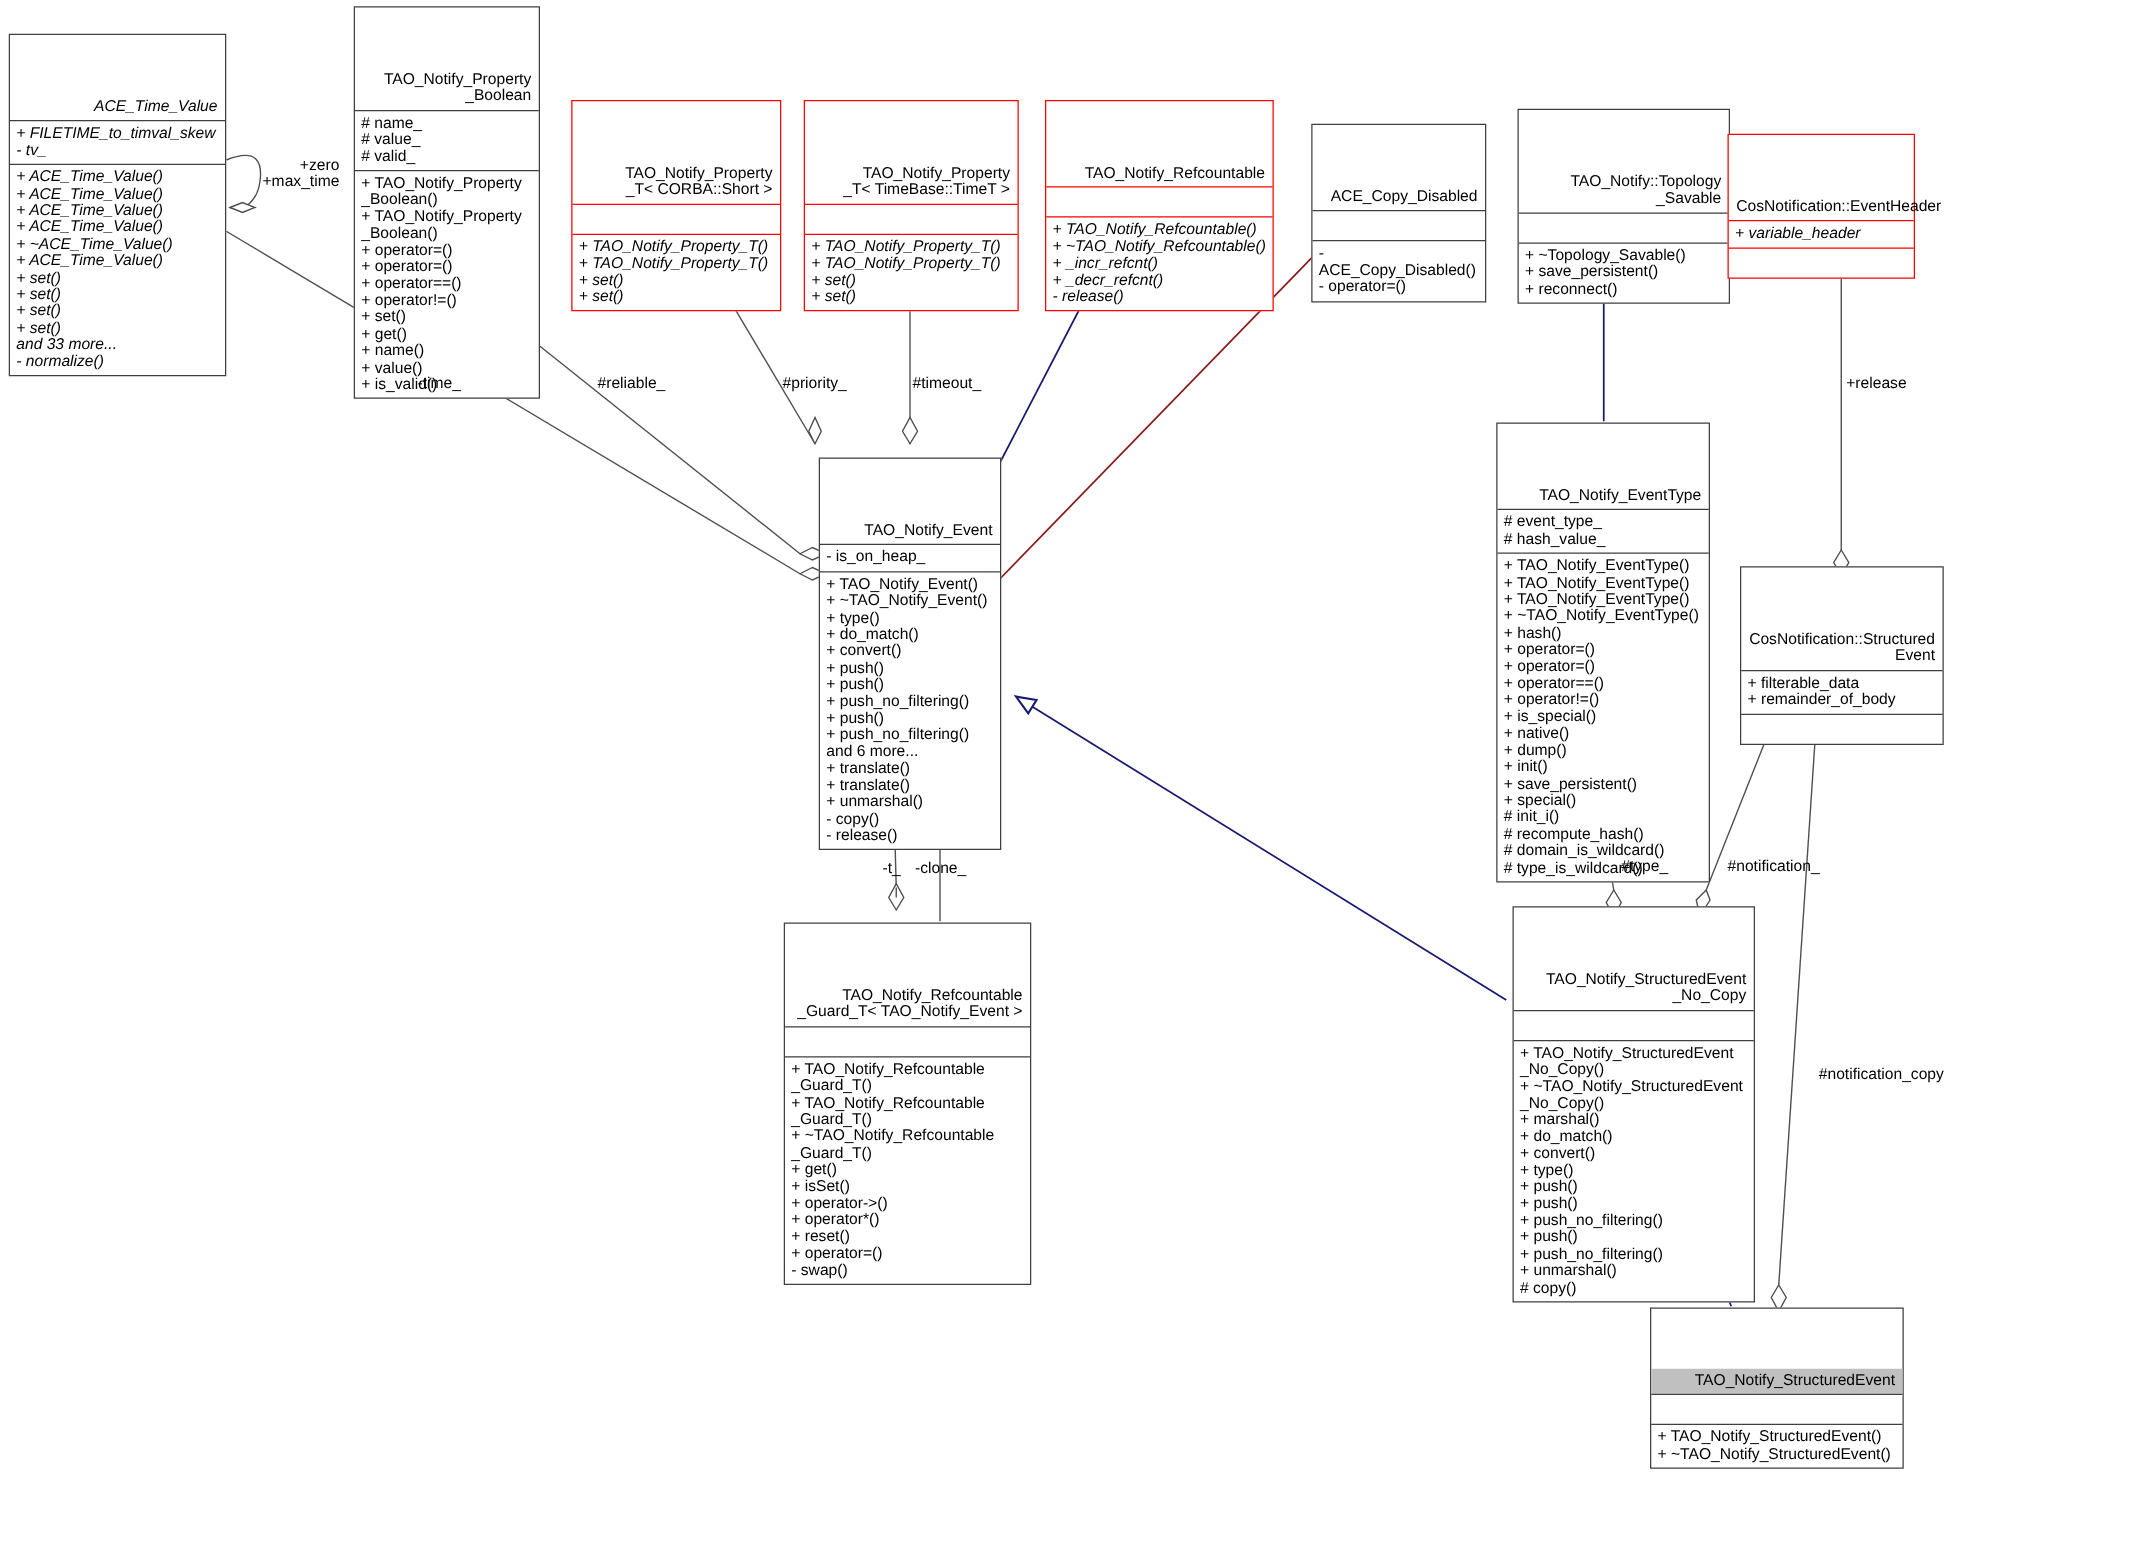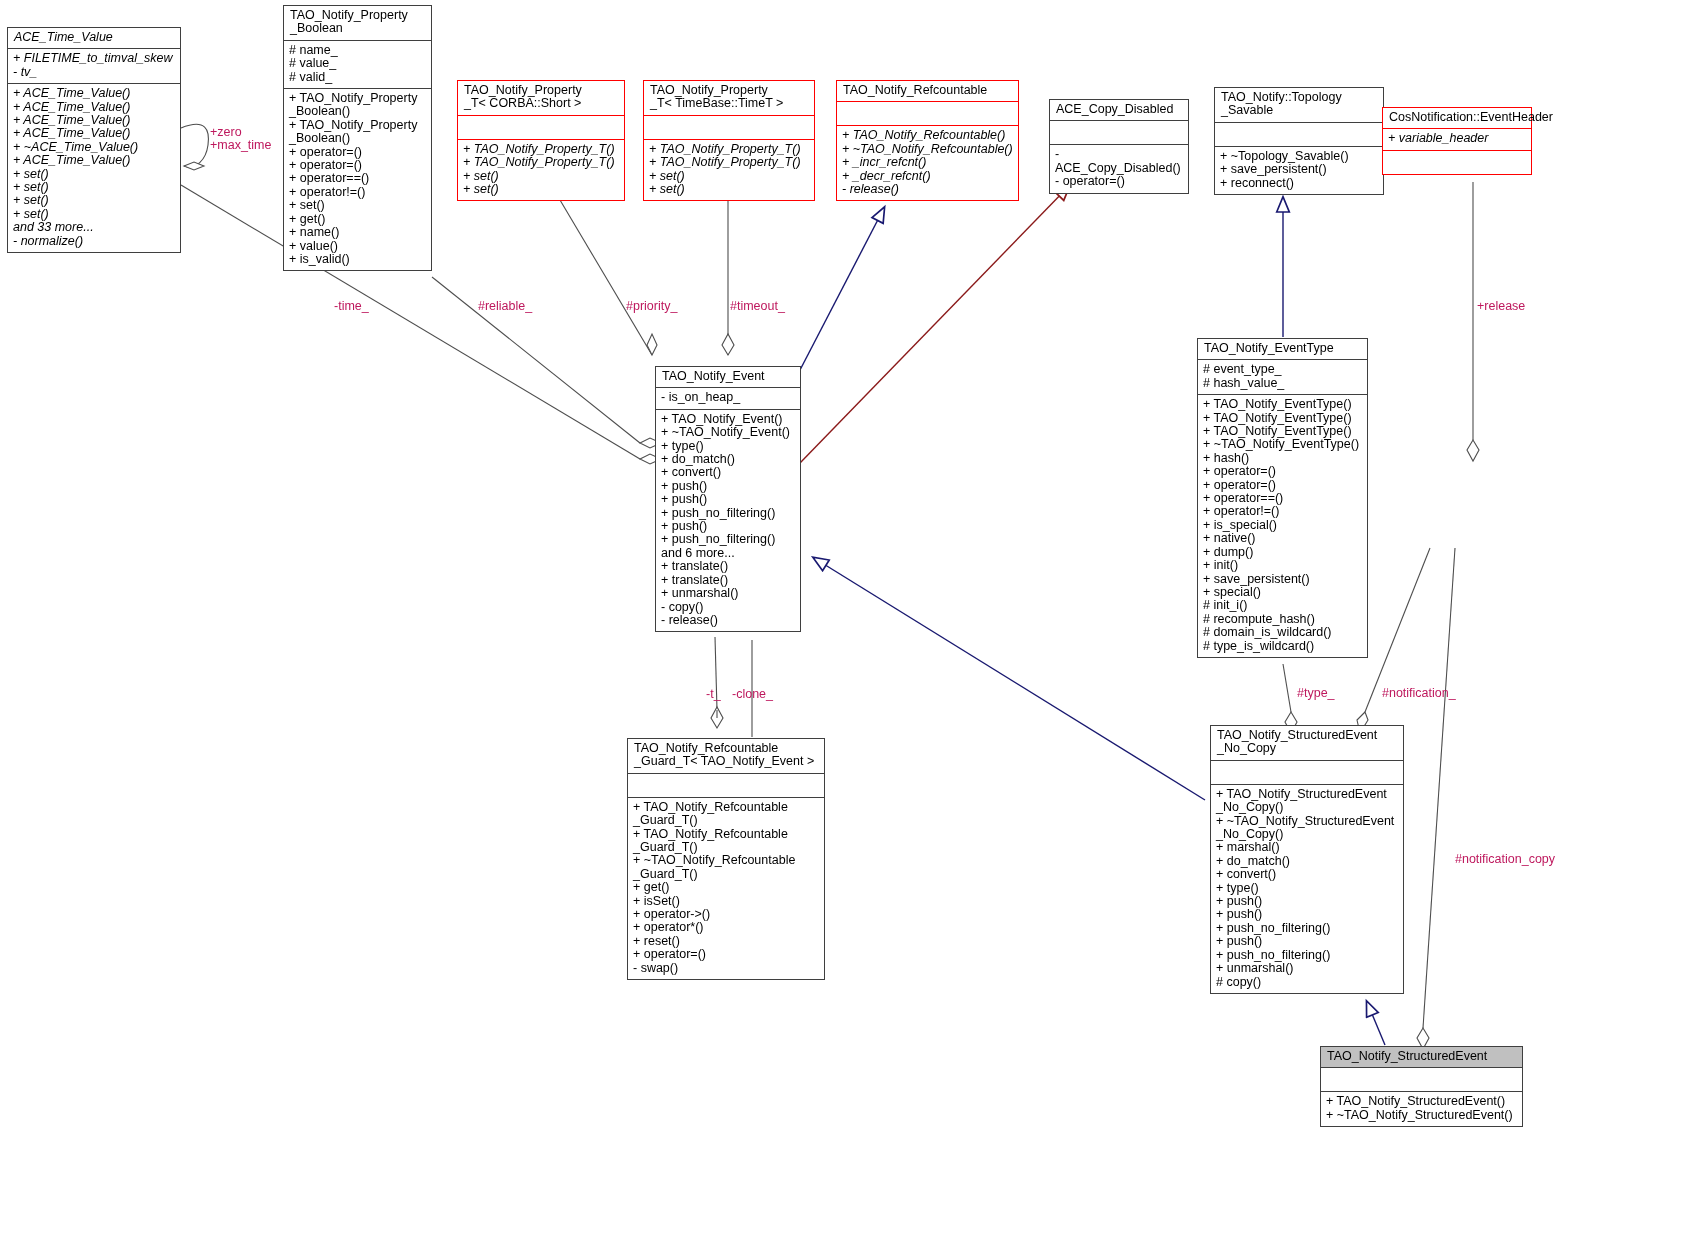--- a/index.html
+++ b/index.html
@@ -40,45 +40,47 @@
     border-color: #ff0000;
   }
   .umlbox.red .sect {
     border-top-color: #ff0000;
     font-style: italic;
   }
   .umlbox.shaded .title {
     background: #c0c0c0;
   }
   .title {
-    text-align: left;
+    text-align: right;
     padding: 3px 6px 4px 6px;
     white-space: pre-line;
+    margin-top: 48px;
   }
   .sect {
     border-top: 1px solid #3f3f3f;
     padding: 3px 5px 4px 5px;
   }
   .sect.empty {
     min-height: 15px;
     padding-top: 4px;
     padding-bottom: 4px;
   }
   .memb {
     white-space: pre-line;
     text-align: left;
   }
   .edge-label {
     position: absolute;
     font-size: 12.5px;
     line-height: 13.4px;
-    color: #be185d;
+    color: #000000;
     white-space: pre-line;
     z-index: 4;
     background: transparent;
+    text-align: right;
   }
 </style>
 </head>
 <body>
 
 <div id="canvas">
 
   <svg class="edges" viewBox="0 0 1708 1237">
     <defs>
       <marker id="hollowtri-blue" markerWidth="14" markerHeight="14" refX="11" refY="5.5" orient="auto">
@@ -303,20 +305,31 @@
 + init()
 + save_persistent()
 + special()
 # init_i()
 # recompute_hash()
 # domain_is_wildcard()
 # type_is_wildcard()</div>
     </div>
   </div>
 
+  <div class="umlbox" style="left:1392px; top:453px; width:163px;">
+    <div class="title">CosNotification::Structured
+Event</div>
+    <div class="sect">
+      <div class="memb">+ filterable_data
++ remainder_of_body</div>
+    </div>
+    <div class="sect empty">
+      <div class="memb"></div>
+    </div>
+  </div>
 
   <div class="umlbox" style="left:627px; top:738px; width:198px;">
     <div class="title">TAO_Notify_Refcountable
 _Guard_T&lt; TAO_Notify_Event &gt;</div>
     <div class="sect empty">
       <div class="memb"></div>
     </div>
     <div class="sect">
       <div class="memb">+ TAO_Notify_Refcountable
 _Guard_T()

